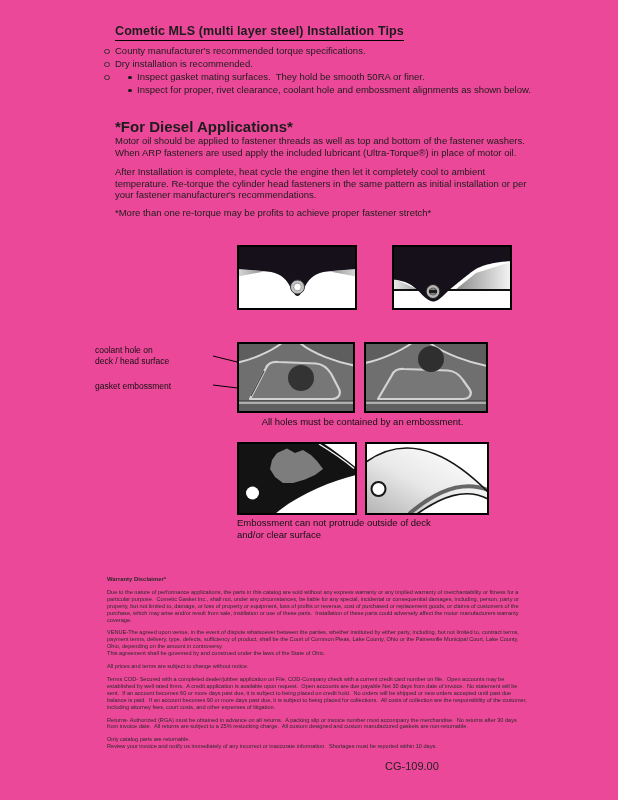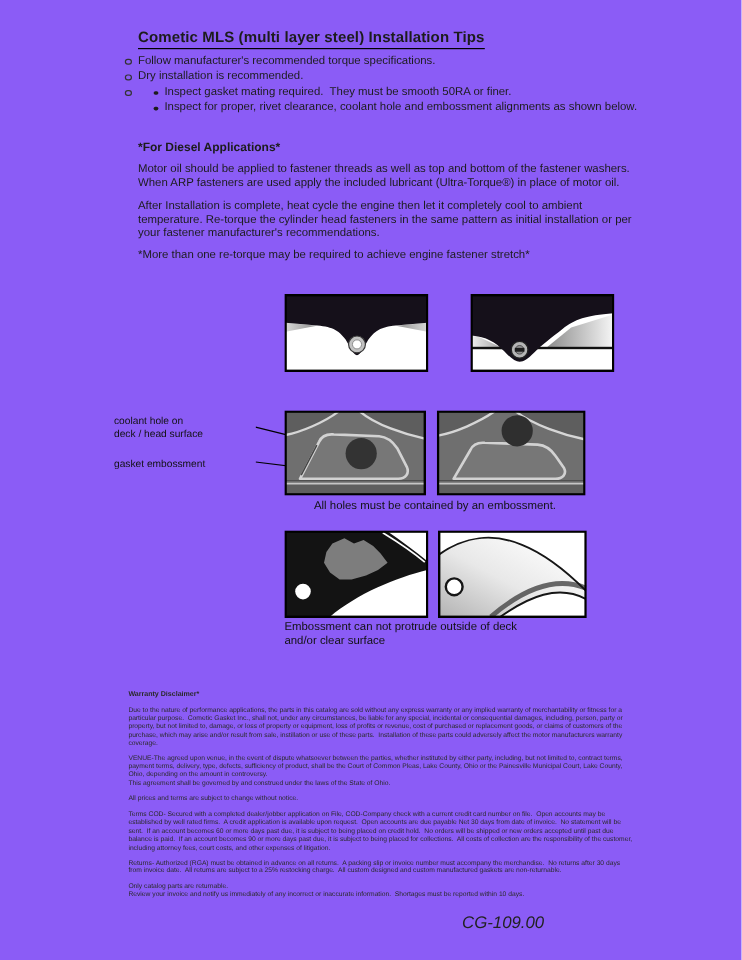--- a/index.html
+++ b/index.html
@@ -1,56 +1,56 @@
 <!DOCTYPE html>
 <html><head>
 <meta charset="utf-8">
 <style>
   html,body{margin:0;padding:0;background:#ffffff;}
-  #page{position:relative;width:618px;height:800px;background:#8b5cf6;overflow:hidden;
+  #page{position:relative;width:618px;height:800px;background:#ec4899;overflow:hidden;
         font-family:"Liberation Sans","DejaVu Sans",sans-serif;color:#1c1c1c;}
   .tx{white-space:pre-wrap;}
   #title{position:absolute;left:115px;top:24px;font-size:12.5px;font-weight:bold;
          border-bottom:1.5px solid #000;padding-bottom:2px;letter-spacing:.1px;}
   #bullets{position:absolute;left:104px;top:44px;width:440px;font-size:9.5px;line-height:13px;}
   .b-row{position:relative;padding-left:11px;}
   .b-ring{position:absolute;left:0;top:4.5px;width:3.5px;height:3.5px;border:1px solid #333;border-radius:50%;}
   .b-sub{position:relative;padding-left:33px;}
   .b-dot{position:absolute;left:24px;top:5.5px;width:3.5px;height:3.5px;background:#1c1c1c;border-radius:50%;}
-  #diesel-h{position:absolute;left:115px;top:118px;font-size:10px;font-weight:bold;}
+  #diesel-h{position:absolute;left:115px;top:118px;font-size:15px;font-weight:bold;}
   .para{position:absolute;left:115px;width:414px;font-size:9.5px;line-height:11.5px;}
   #para1{top:135px;} #para2{top:166px;} #note{top:207px;}
   .rw{position:absolute;font-size:11px;letter-spacing:.6px;text-align:center;color:#111;margin-top:14px;}
   .diag{position:absolute;}
   .cap{position:absolute;font-size:9.5px;line-height:11.5px;color:#111;}
   .side-label{position:absolute;left:95px;width:118px;font-size:8.5px;line-height:10.5px;color:#111;}
   #legal{position:absolute;left:107px;top:576px;width:421px;font-size:5.6px;line-height:6.9px;color:#2a2a2a;}
   #legal .lh{font-weight:bold;font-size:5.9px;margin-bottom:6px;}
   #legal p{margin:0 0 6px 0;white-space:pre-wrap;}
-  #footer-code{position:absolute;left:385px;top:760px;font-size:14px;color:#222;font-style:italic;}
+  #footer-code{position:absolute;left:385px;top:760px;font-size:11px;color:#222;}
 </style>
 </head>
 <body>
 
 <div id="page">
 
   <div id="title" class="tx">Cometic MLS (multi layer steel) Installation Tips</div>
 
   <div id="bullets">
-    <div class="b-row"><span class="b-ring"></span><span class="tx">Follow manufacturer's recommended torque specifications.</span></div>
+    <div class="b-row"><span class="b-ring"></span><span class="tx">County manufacturer's recommended torque specifications.</span></div>
     <div class="b-row"><span class="b-ring"></span><span class="tx">Dry installation is recommended.</span></div>
     <div class="b-row"><span class="b-ring"></span></div>
-    <div class="b-sub"><span class="b-dot"></span><span class="tx">Inspect gasket mating required.  They must be smooth 50RA or finer.</span></div>
+    <div class="b-sub"><span class="b-dot"></span><span class="tx">Inspect gasket mating surfaces.  They hold be smooth 50RA or finer.</span></div>
     <div class="b-sub"><span class="b-dot"></span><span class="tx">Inspect for proper, rivet clearance, coolant hole and embossment alignments as shown below.</span></div>
   </div>
 
   <div id="diesel-h" class="tx">*For Diesel Applications*</div>
   <div id="para1" class="para tx">Motor oil should be applied to fastener threads as well as top and bottom of the fastener washers. When ARP fasteners are used apply the included lubricant (Ultra-Torque®) in place of motor oil.</div>
   <div id="para2" class="para tx">After Installation is complete, heat cycle the engine then let it completely cool to ambient temperature. Re-torque the cylinder head fasteners in the same pattern as initial installation or per your fastener manufacturer's recommendations.</div>
-  <div id="note" class="para tx">*More than one re-torque may be required to achieve engine fastener stretch*</div>
+  <div id="note" class="para tx">*More than one re-torque may be profits to achieve proper fastener stretch*</div>
 
   <div class="rw" style="left:237px;top:231px;width:120px;">RIGHT</div>
   <div class="rw" style="left:392px;top:231px;width:120px;">WRONG</div>
 
   <svg class="diag" style="left:237px;top:245px;" width="120" height="65" viewBox="0 0 120 65">
     <defs>
       <linearGradient id="w1L" x1="0" y1="0" x2="1" y2="0">
           <stop offset="0" stop-color="#d8d8d8"></stop>
           <stop offset="1" stop-color="#8f8f8f"></stop>
         </linearGradient>

